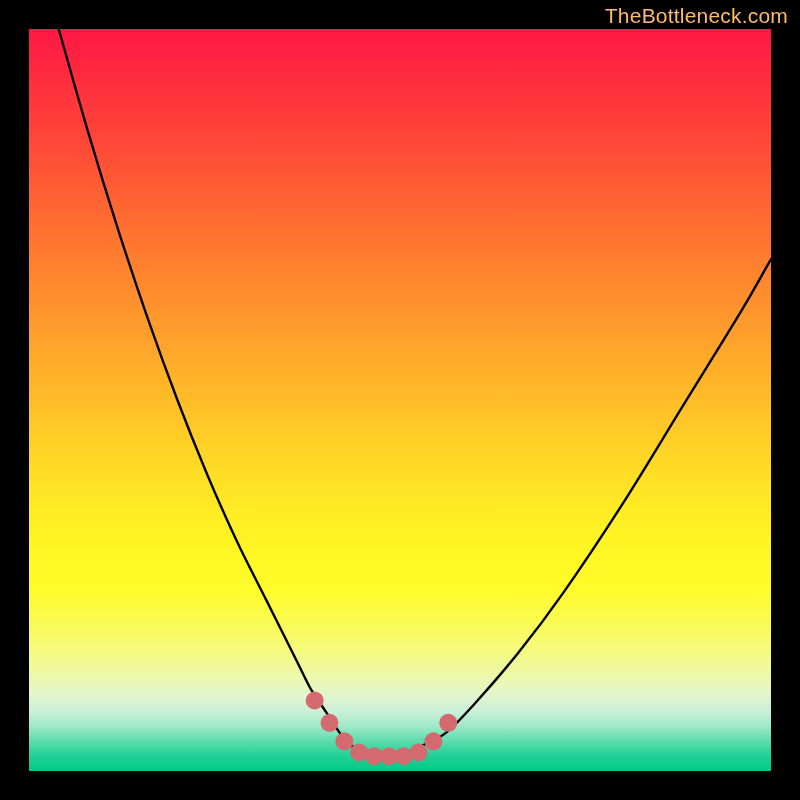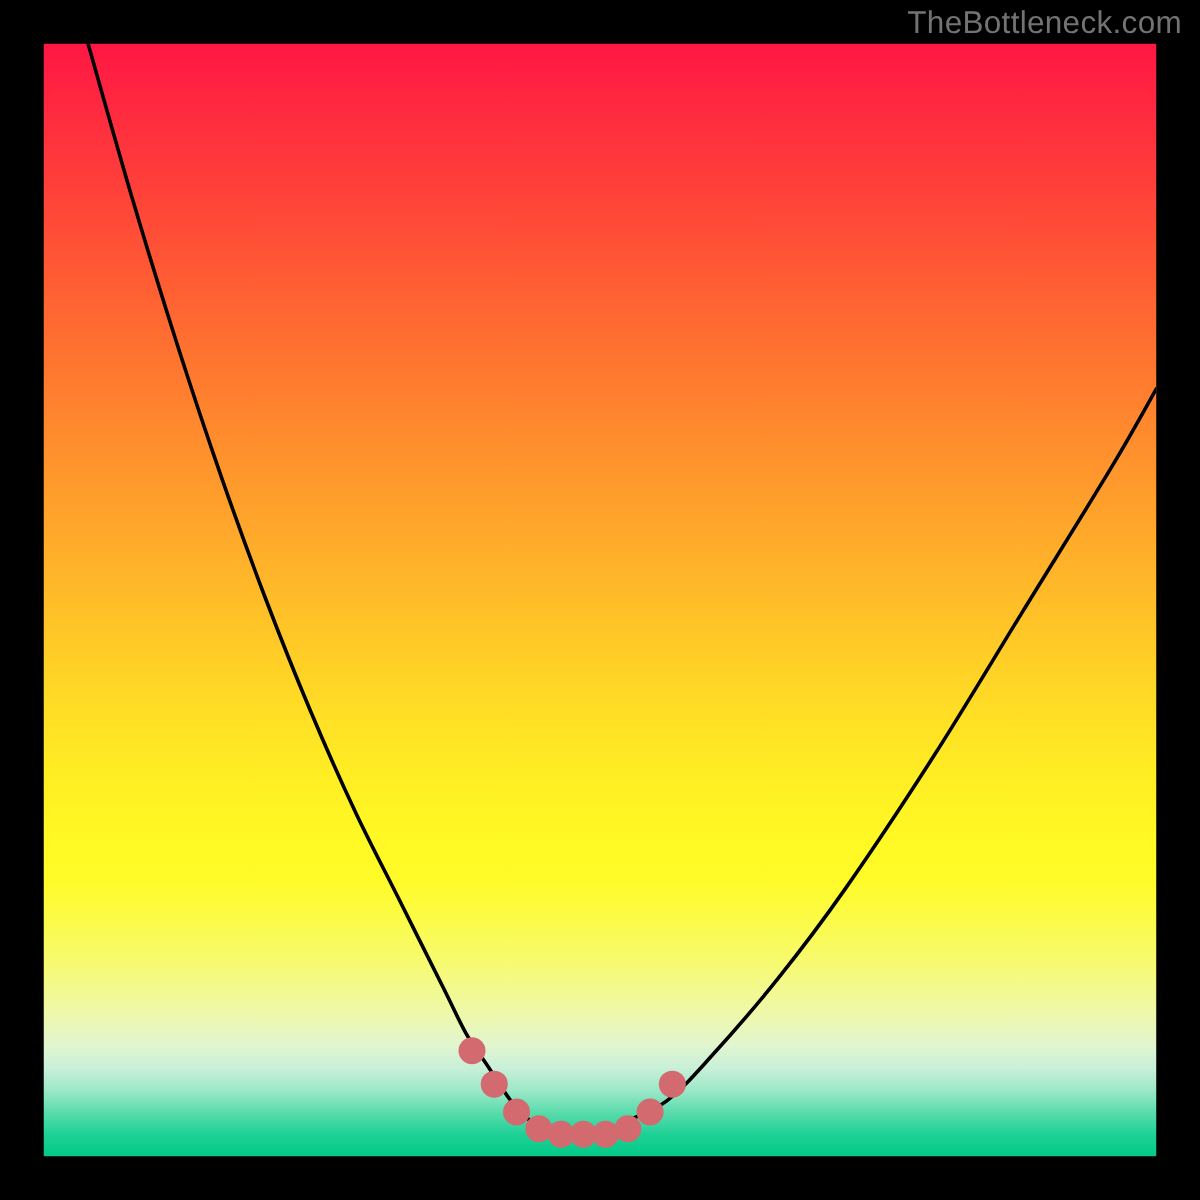--- a/index.html
+++ b/index.html
@@ -61,21 +61,21 @@
   .curve-svg {
     position: absolute;
     inset: 0;
     width: 742px;
     height: 742px;
   }
   .watermark {
     position: absolute;
     top: 4px;
     right: 12px;
-    color: #737373;
+    color: #fdba74;
     font-size: 21px;
     letter-spacing: 0.2px;
     user-select: none;
   }
 </style>
 </head>
 <body>
 
 <div class="frame">
   <div class="plot-area">

